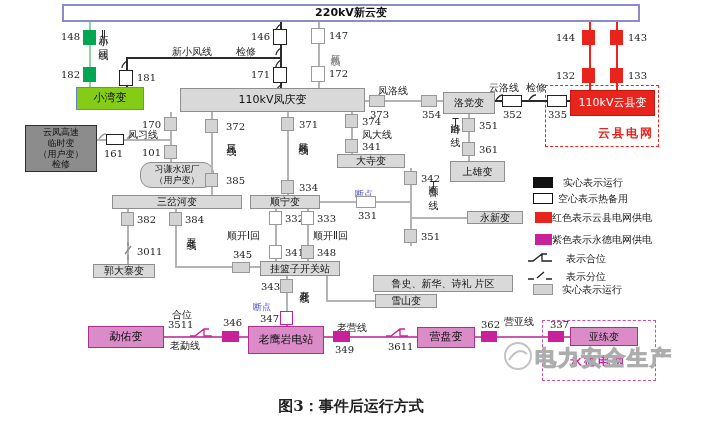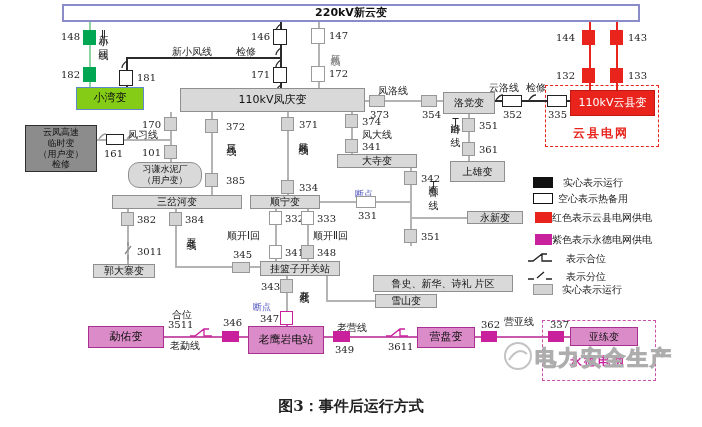--- a/index.html
+++ b/index.html
@@ -107,21 +107,21 @@
   <div class="bk bk-red" style="left:582px;top:30px;width:13px;height:15px;"></div>
   <div class="num" style="left:556px;top:32px;">144</div>
   <div class="bk bk-red" style="left:610px;top:30px;width:13px;height:15px;"></div>
   <div class="num" style="left:628px;top:32px;">143</div>
   <div class="bk bk-red" style="left:582px;top:68px;width:13px;height:15px;"></div>
   <div class="num" style="left:556px;top:70px;">132</div>
   <div class="bk bk-red" style="left:610px;top:68px;width:13px;height:15px;"></div>
   <div class="num" style="left:628px;top:70px;">133</div>
   <div class="dash dash-red" style="left:545px;top:85px;width:114px;height:62px;"></div>
   <div class="box box-red" style="left:570px;top:90px;width:85px;height:26px;font-size:11px;">110kV云县变</div>
-  <div class="lbl redtx" style="left:573px;top:125px;font-family:Liberation Serif, serif;">云县电网</div>
+  <div class="lbl redtx" style="left:598px;top:125px;font-family:Liberation Serif, serif;">云县电网</div>
 
   <div class="wire" style="left:365px;top:100px;width:78px;height:2px;"></div>
   <div class="lbl" style="left:378px;top:84px;">凤洛线</div>
   <div class="bk bk-gray" style="left:369px;top:95px;width:16px;height:12px;"></div>
   <div class="num" style="left:370px;top:109px;">373</div>
   <div class="bk bk-gray" style="left:421px;top:95px;width:16px;height:12px;"></div>
   <div class="num" style="left:422px;top:109px;">354</div>
   <div class="box box-gray" style="left:443px;top:92px;width:52px;height:22px;">洛党变</div>
 
   <div class="wire blk" style="left:495px;top:100px;width:75px;height:2px;"></div>
@@ -159,21 +159,21 @@
       <path d="M1,7 C3,4 5,2 8,2" fill="none" stroke="#9a9a9a" stroke-width="1.3"></path>
     </svg>
   <div class="num" style="left:104px;top:148px;">161</div>
   <div class="lbl" style="left:128px;top:128px;">凤习线</div>
 
   <div class="wire" style="left:170px;top:112px;width:2px;height:50px;"></div>
   <div class="bk bk-gray" style="left:164px;top:117px;width:13px;height:14px;"></div>
   <div class="num" style="left:142px;top:119px;">170</div>
   <div class="bk bk-gray" style="left:164px;top:145px;width:13px;height:14px;"></div>
   <div class="num" style="left:142px;top:147px;">101</div>
-  <div class="box box-gray" style="left:128px;top:162px;width:74px;height:26px;font-size:9px;border-radius:11px;">习谦水泥厂
+  <div class="box box-gray" style="left:140px;top:162px;width:74px;height:26px;font-size:9px;border-radius:11px;">习谦水泥厂
 （用户变）</div>
 
   <div class="wire" style="left:211px;top:112px;width:2px;height:83px;"></div>
   <div class="bk bk-gray" style="left:205px;top:119px;width:13px;height:14px;"></div>
   <div class="num" style="left:226px;top:121px;">372</div>
   <div class="vt" style="left:226px;top:136px;">凤三线</div>
   <div class="bk bk-gray" style="left:205px;top:173px;width:13px;height:14px;"></div>
   <div class="num" style="left:226px;top:175px;">385</div>
 
   <div class="wire" style="left:287px;top:112px;width:2px;height:84px;"></div>
@@ -182,21 +182,21 @@
   <div class="vt" style="left:298px;top:135px;">凤顺线</div>
   <div class="bk bk-gray" style="left:281px;top:180px;width:13px;height:14px;"></div>
   <div class="num" style="left:299px;top:182px;">334</div>
 
   <div class="wire" style="left:351px;top:112px;width:2px;height:42px;"></div>
   <div class="bk bk-gray" style="left:345px;top:114px;width:13px;height:14px;"></div>
   <div class="num" style="left:362px;top:116px;">374</div>
   <div class="lbl" style="left:362px;top:128px;">凤大线</div>
   <div class="bk bk-gray" style="left:345px;top:139px;width:13px;height:14px;"></div>
   <div class="num" style="left:362px;top:141px;">341</div>
-  <div class="box box-gray" style="left:337px;top:154px;width:80px;height:14px;">大寺变</div>
+  <div class="box box-gray" style="left:337px;top:154px;width:68px;height:14px;">大寺变</div>
 
   <div class="wire" style="left:410px;top:168px;width:2px;height:78px;"></div>
   <div class="bk bk-gray" style="left:404px;top:171px;width:13px;height:14px;"></div>
   <div class="num" style="left:421px;top:173px;">342</div>
   <div class="vt" style="left:428px;top:178px;">顺鲁T线</div>
   <div class="wire" style="left:410px;top:217px;width:58px;height:2px;"></div>
   <div class="box box-gray" style="left:467px;top:211px;width:56px;height:13px;">永新变</div>
   <div class="bk bk-gray" style="left:404px;top:229px;width:13px;height:14px;"></div>
   <div class="num" style="left:421px;top:231px;">351</div>
   <div class="box box-gray" style="left:373px;top:246px;width:140px;height:17px;margin-top:29px;">鲁史、新华、诗礼 片区</div>

